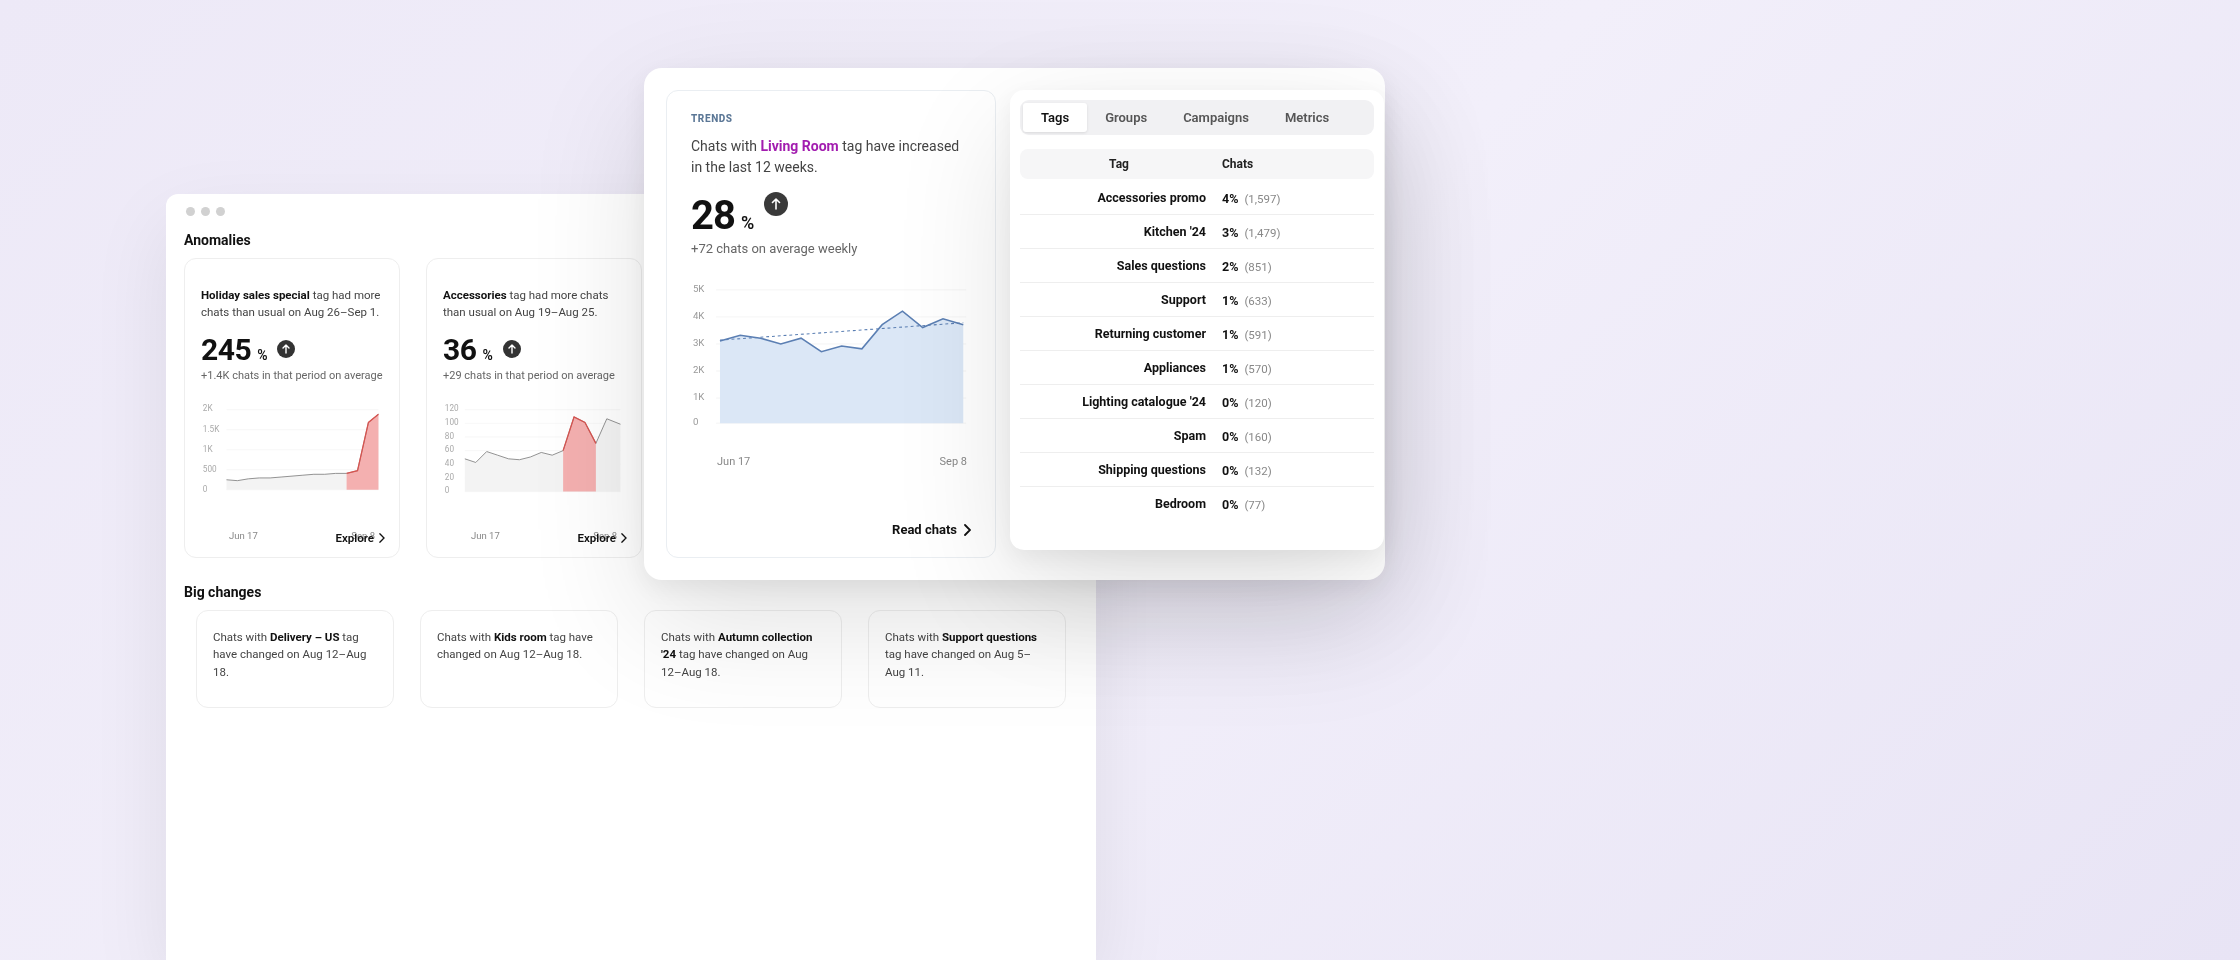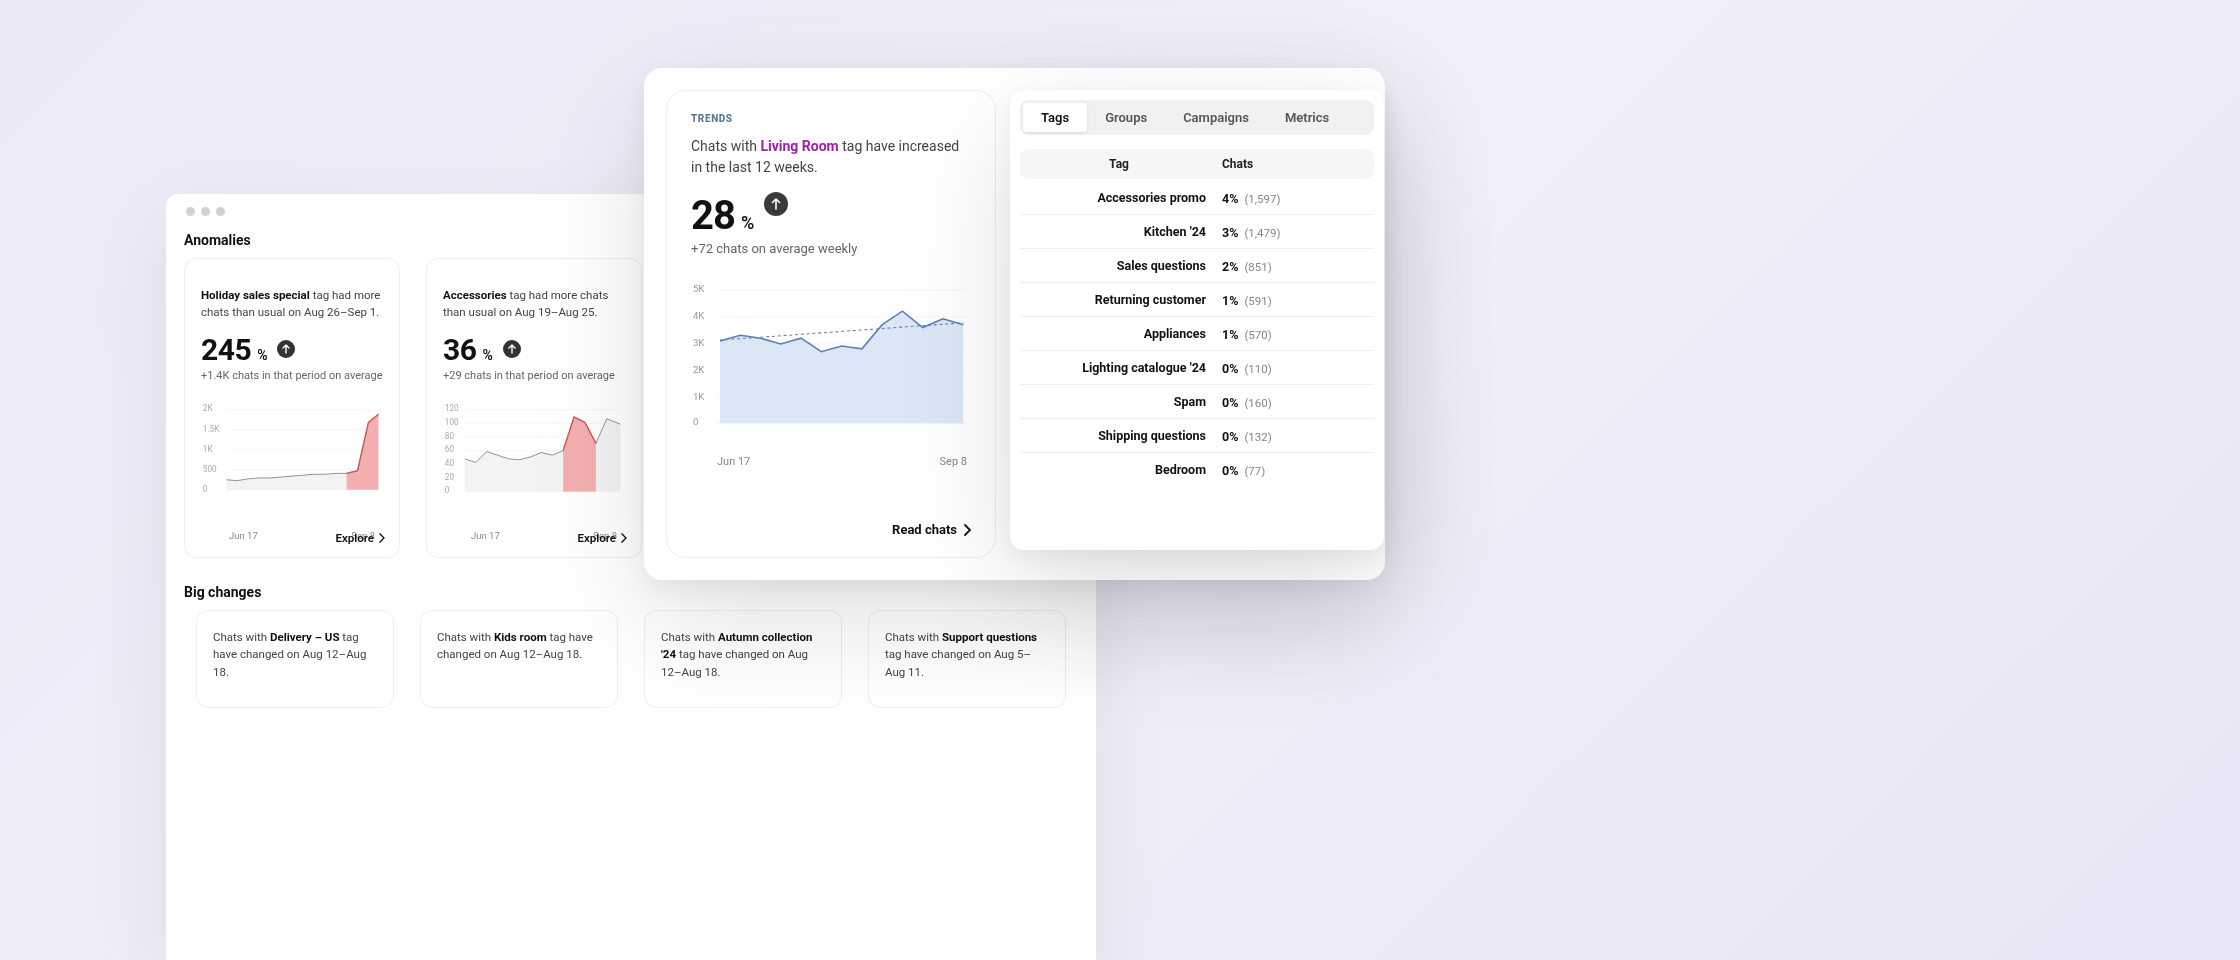--- a/index.html
+++ b/index.html
@@ -26,21 +26,21 @@
 .chart-dates { display: flex; justify-content: space-between; font-size: 9.5px; color: #888; padding: 4px 8px 0 28px; }
 .explore { position: absolute; bottom: 12px; right: 14px; font-size: 11.5px; font-weight: 600; color: #111; display: flex; align-items: center; gap: 4px; cursor: pointer; }
 .explore svg { width: 7px; height: 10px; }
 
 .big-changes-row { display: flex; gap: 26px; padding: 0 30px; }
 .change-card { width: 216px; background: #fff; border: 1px solid #eee; border-radius: 12px; padding: 18px 16px 16px 16px; }
 .change-card .card-desc { font-size: 11.5px; line-height: 1.5; color: #444; }
 
 
 .front-panel { position: absolute; left: 644px; top: 68px; width: 741px; height: 512px; background: #fff; border-radius: 18px; box-shadow: 0 40px 120px rgba(0,0,0,0.12), 0 8px 24px rgba(0,0,0,0.06); display: flex; }
-.trends-pane { width: 330px; padding: 22px 24px; border: 1.5px solid #eaeef2; border-radius: 20px; margin: 22px; background: #fff; position: relative; }
+.trends-pane { width: 330px; padding: 22px 24px; border: 1.5px solid #eaeef2; border-radius: 12px; margin: 22px; background: #fff; position: relative; }
 .trends-label { font-size: 10px; font-weight: 800; letter-spacing: 0.6px; color: #5b7796; margin-bottom: 12px; }
 .trends-desc { font-size: 14px; line-height: 1.5; color: #444; margin-bottom: 14px; }
 .trends-desc b { color: #a21caf; font-weight: 700; }
 .trend-metric { display: flex; align-items: flex-start; gap: 6px; }
 .trend-num { font-size: 40px; font-weight: 700; color: #111; letter-spacing: -1px; }
 .trend-pct { font-size: 18px; font-weight: 600; color: #111; align-self: flex-end; margin-bottom: 6px; }
 .trend-badge { width: 24px; height: 24px; border-radius: 50%; background: #3a3a3a; display: inline-flex; align-items: center; justify-content: center; margin-left: 4px; }
 .trend-badge svg { width: 12px; height: 12px; }
 .trend-sub { font-size: 13px; color: #666; margin-top: 2px; margin-bottom: 14px; }
 .trend-chart { width: 100%; height: 175px; }
@@ -263,30 +263,34 @@
       </div>
       <div class="tag-row">
         <div class="tag-name">Kitchen '24</div>
         <div class="tag-stats"><span class="tag-pct">3%</span><span class="tag-count">(1,479)</span></div>
       </div>
       <div class="tag-row">
         <div class="tag-name">Sales questions</div>
         <div class="tag-stats"><span class="tag-pct">2%</span><span class="tag-count">(851)</span></div>
       </div>
       <div class="tag-row">
+        <div class="tag-name">Support</div>
+        <div class="tag-stats"><span class="tag-pct">1%</span><span class="tag-count">(633)</span></div>
+      </div>
+      <div class="tag-row">
         <div class="tag-name">Returning customer</div>
         <div class="tag-stats"><span class="tag-pct">1%</span><span class="tag-count">(591)</span></div>
       </div>
       <div class="tag-row">
         <div class="tag-name">Appliances</div>
         <div class="tag-stats"><span class="tag-pct">1%</span><span class="tag-count">(570)</span></div>
       </div>
       <div class="tag-row">
         <div class="tag-name">Lighting catalogue '24</div>
-        <div class="tag-stats"><span class="tag-pct">0%</span><span class="tag-count">(110)</span></div>
+        <div class="tag-stats"><span class="tag-pct">0%</span><span class="tag-count">(120)</span></div>
       </div>
       <div class="tag-row">
         <div class="tag-name">Spam</div>
         <div class="tag-stats"><span class="tag-pct">0%</span><span class="tag-count">(160)</span></div>
       </div>
       <div class="tag-row">
         <div class="tag-name">Shipping questions</div>
         <div class="tag-stats"><span class="tag-pct">0%</span><span class="tag-count">(132)</span></div>
       </div>
       <div class="tag-row">

